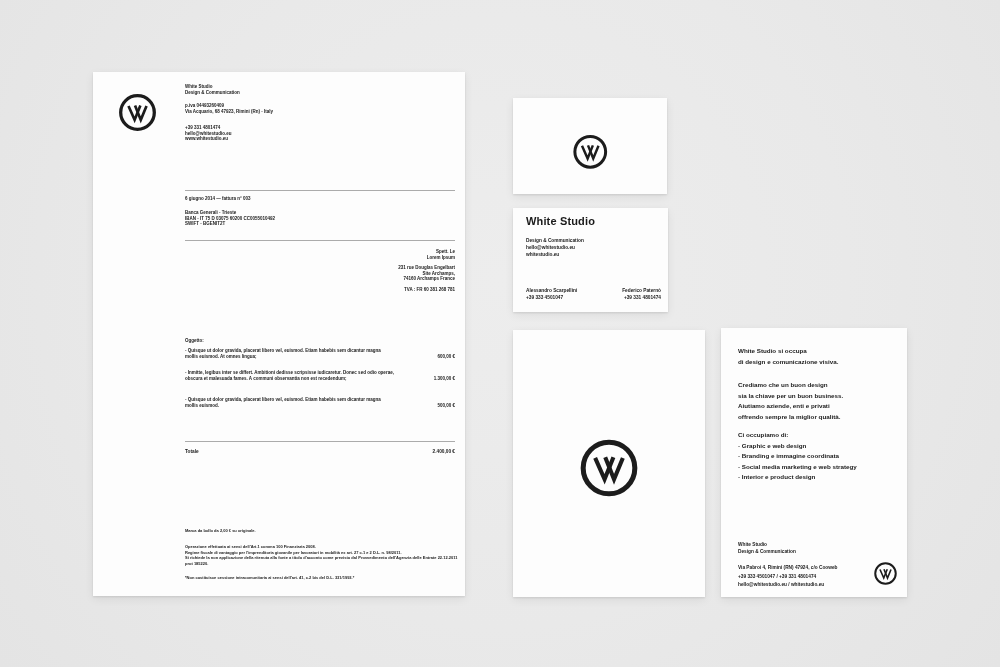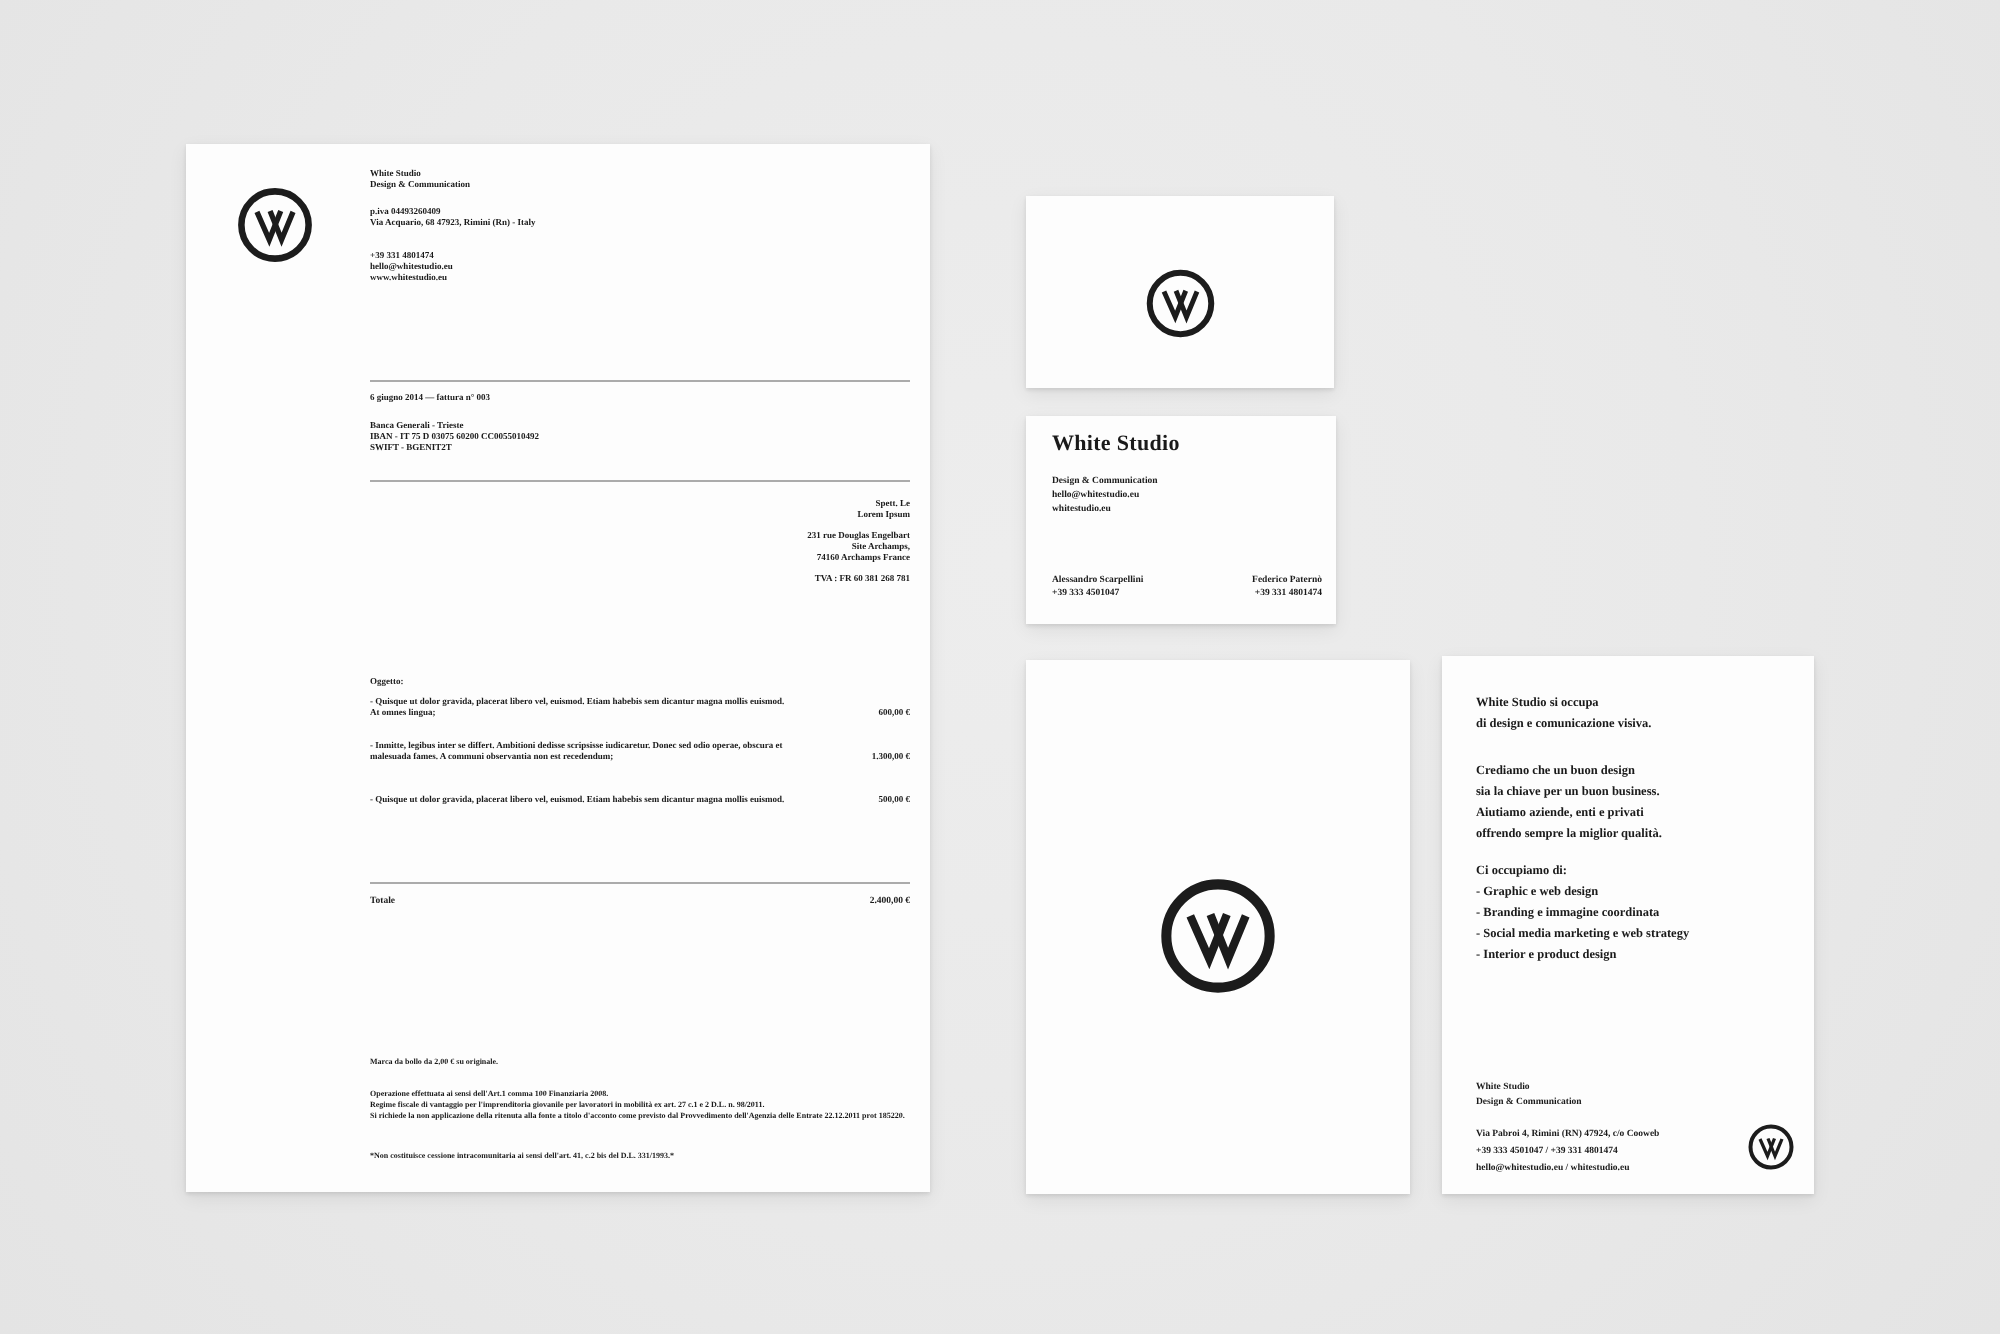--- a/index.html
+++ b/index.html
@@ -1,19 +1,19 @@
 <!DOCTYPE html>
 <html><head>
 <meta charset="utf-8">
 <style>
   html,body{margin:0;padding:0;}
   .stage{
     position:relative;width:1000px;height:667px;overflow:hidden;
     background:radial-gradient(circle at 50% 42%, #ededed 0%, #e9e9e9 55%, #e4e4e4 100%);
-    font-family:Liberation Serif, serif;
+    font-family:Liberation Sans, sans-serif;
   }
   .sheet{
     position:absolute;background:#fdfdfd;
     box-shadow:0 1px 2px rgba(0,0,0,.10),0 3px 9px rgba(0,0,0,.07);
   }
   .inner{
     position:absolute;left:0;top:0;transform:scale(.5);transform-origin:0 0;
     font-weight:700;color:#1a1a1a;
   }
   .abs{position:absolute;}

